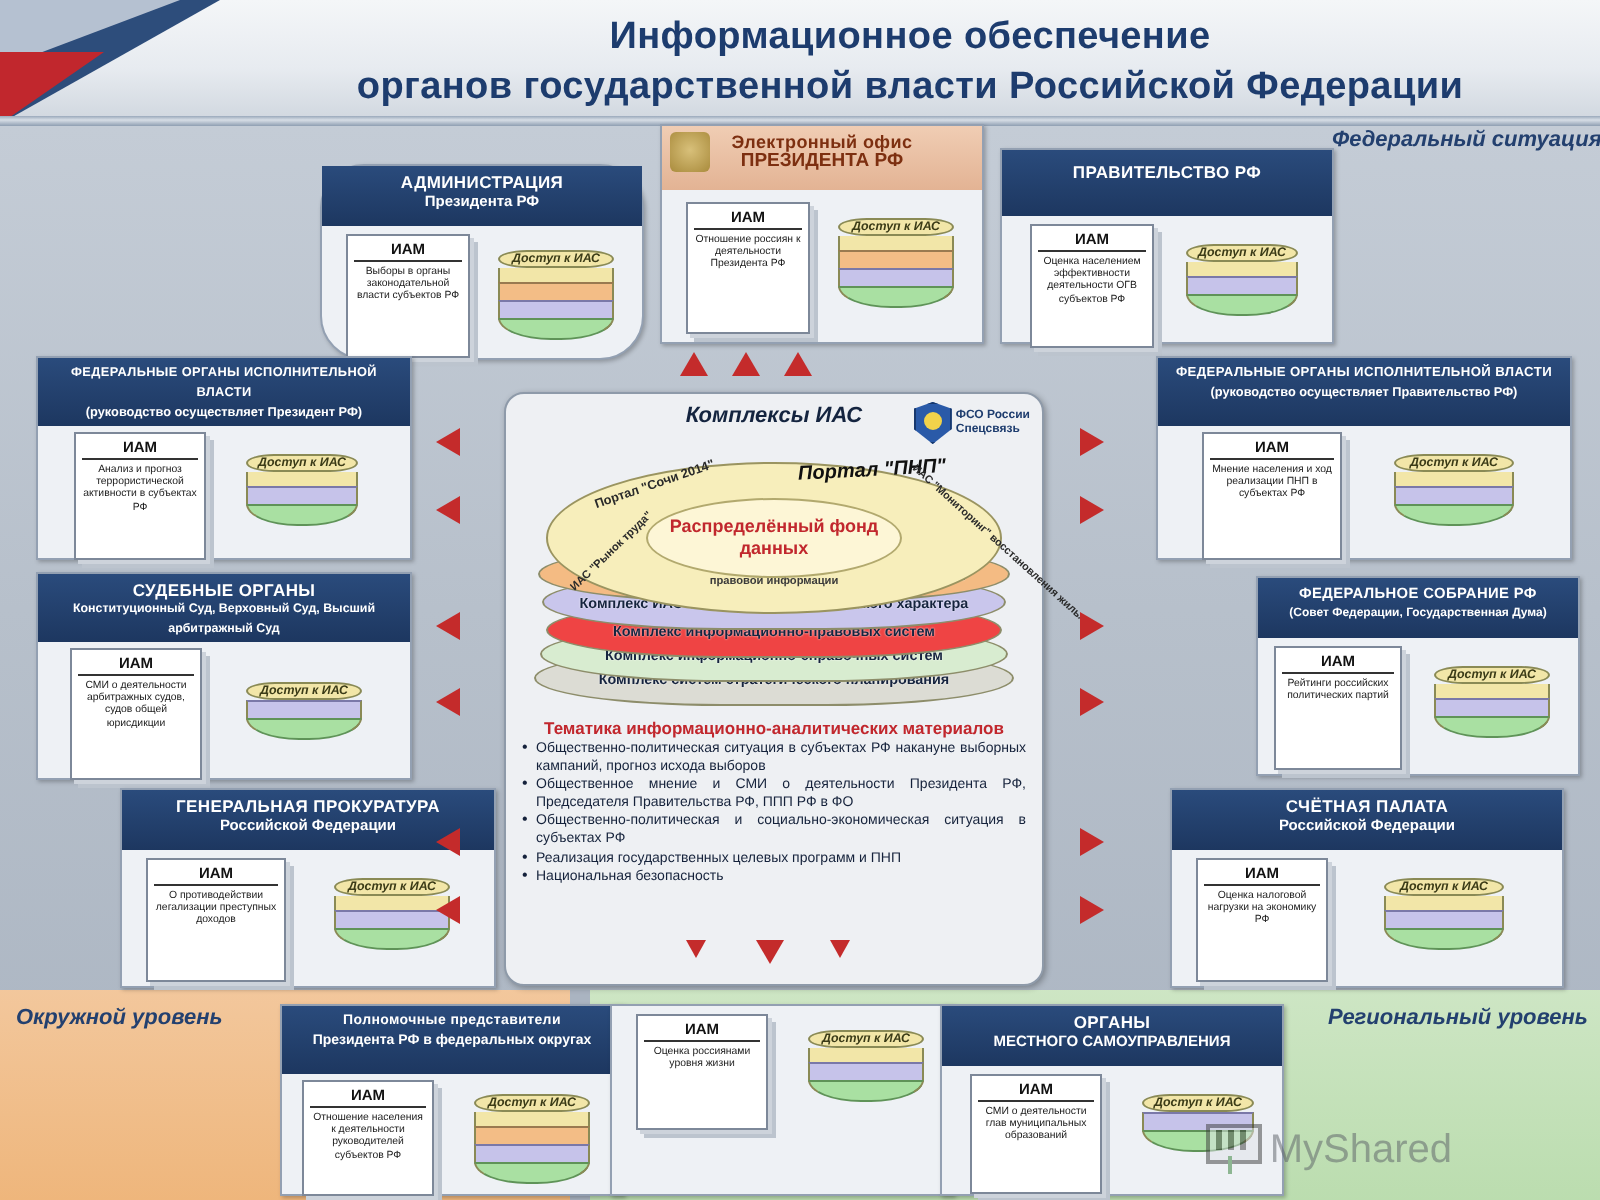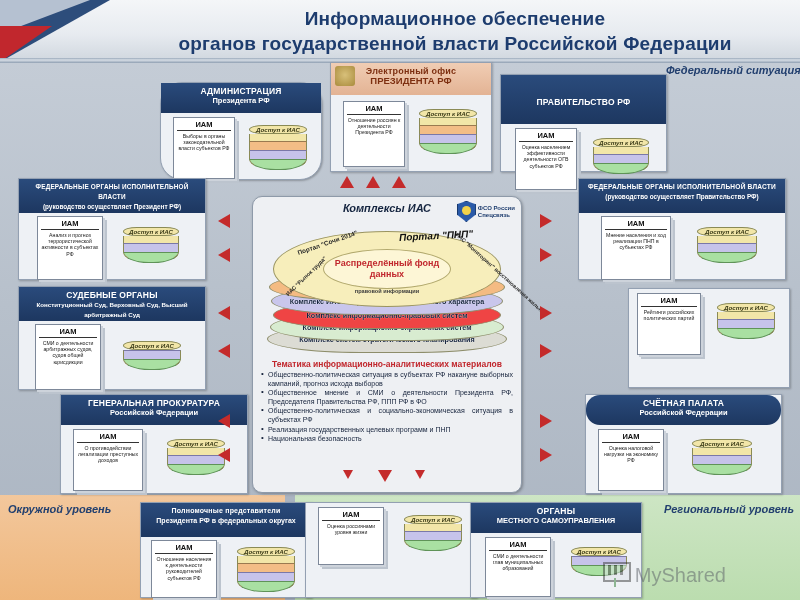--- a/index.html
+++ b/index.html
@@ -267,21 +267,21 @@
         <div class="lbl">Доступ к ИАС</div>
         <div class="seg s-y"></div>
         <div class="seg s-o"></div>
         <div class="seg s-p"></div>
         <div class="seg s-g"></div>
       </div>
     </div>
   </div>
 
   <div class="org" style="left:500px;top:74px;width:165px;height:96px;">
-    <div class="org-hdr" style="height:24px;padding-top:22px;">
+    <div class="org-hdr" style="height:24px;padding-top:6px;">
       <span class="t1">ПРАВИТЕЛЬСТВО РФ</span>
       <span class="t2"></span>
     </div>
     <div class="org-body">
       <div class="iam-wrap" style="left:14px;top:4px;width:62px;">
         <div class="iam" style="height:54px;">
           <div class="iam-t">ИАМ</div>
           <div class="iam-d">Оценка населением эффективности деятельности ОГВ субъектов РФ</div>
         </div>
       </div>
@@ -376,39 +376,43 @@
         <div class="top"></div>
         <div class="lbl">Доступ к ИАС</div>
         <div class="seg s-y"></div>
         <div class="seg s-p"></div>
         <div class="seg s-g"></div>
       </div>
     </div>
   </div>
 
   <div class="org" style="left:628px;top:288px;width:160px;height:98px;">
+    <div class="org-hdr" style="height:24px;">
+      <span class="t1" style="font-size:7.4px;">ФЕДЕРАЛЬНОЕ СОБРАНИЕ РФ</span>
+      <span class="t2" style="font-size:6px;">(Совет Федерации, Государственная Дума)</span>
+    </div>
     <div class="org-body">
       <div class="iam-wrap" style="left:8px;top:4px;width:64px;">
         <div class="iam" style="height:54px;">
           <div class="iam-t">ИАМ</div>
           <div class="iam-d">Рейтинги российских политических партий</div>
         </div>
       </div>
       <div class="cyl" style="left:88px;top:14px;width:58px;">
         <div class="top"></div>
         <div class="lbl">Доступ к ИАС</div>
         <div class="seg s-y"></div>
         <div class="seg s-p"></div>
         <div class="seg s-g"></div>
       </div>
     </div>
   </div>
 
   <div class="org" style="left:585px;top:394px;width:195px;height:98px;">
-    <div class="org-hdr" style="height:24px;border-radius:14px;">
+    <div class="org-hdr" style="height:24px;">
       <span class="t1">СЧЁТНАЯ ПАЛАТА</span>
       <span class="t2">Российской Федерации</span>
     </div>
     <div class="org-body">
       <div class="iam-wrap" style="left:12px;top:4px;width:66px;">
         <div class="iam" style="height:54px;">
           <div class="iam-t">ИАМ</div>
           <div class="iam-d">Оценка налоговой нагрузки на экономику РФ</div>
         </div>
       </div>

